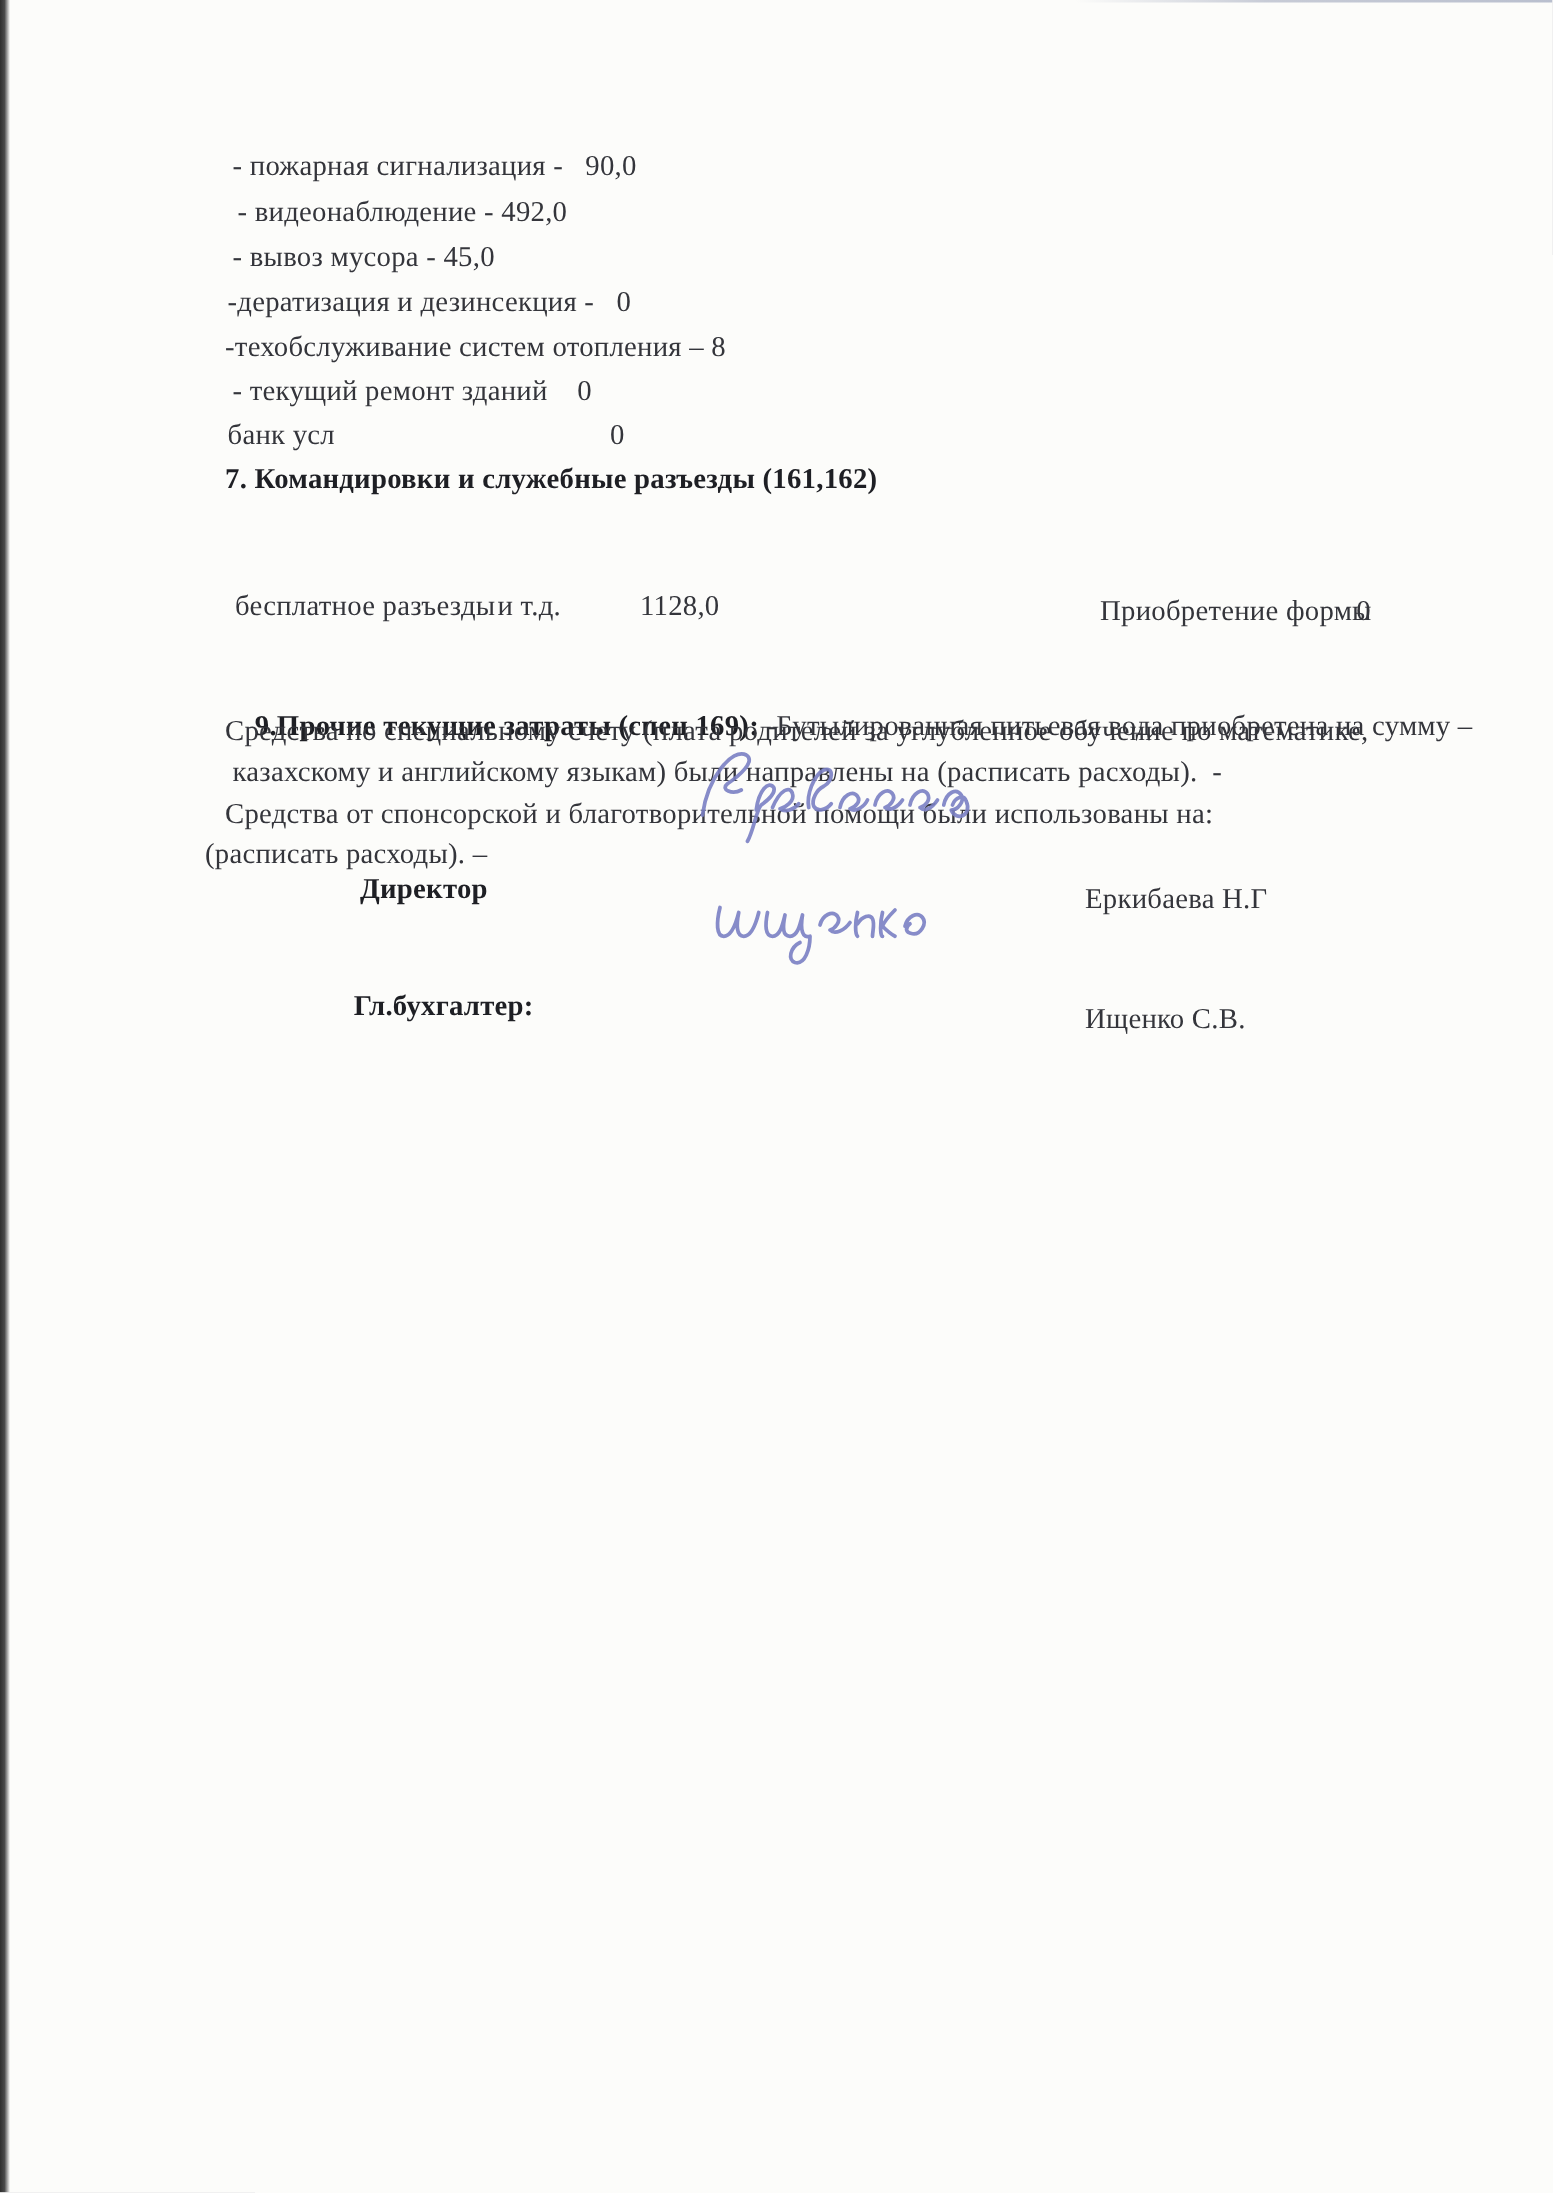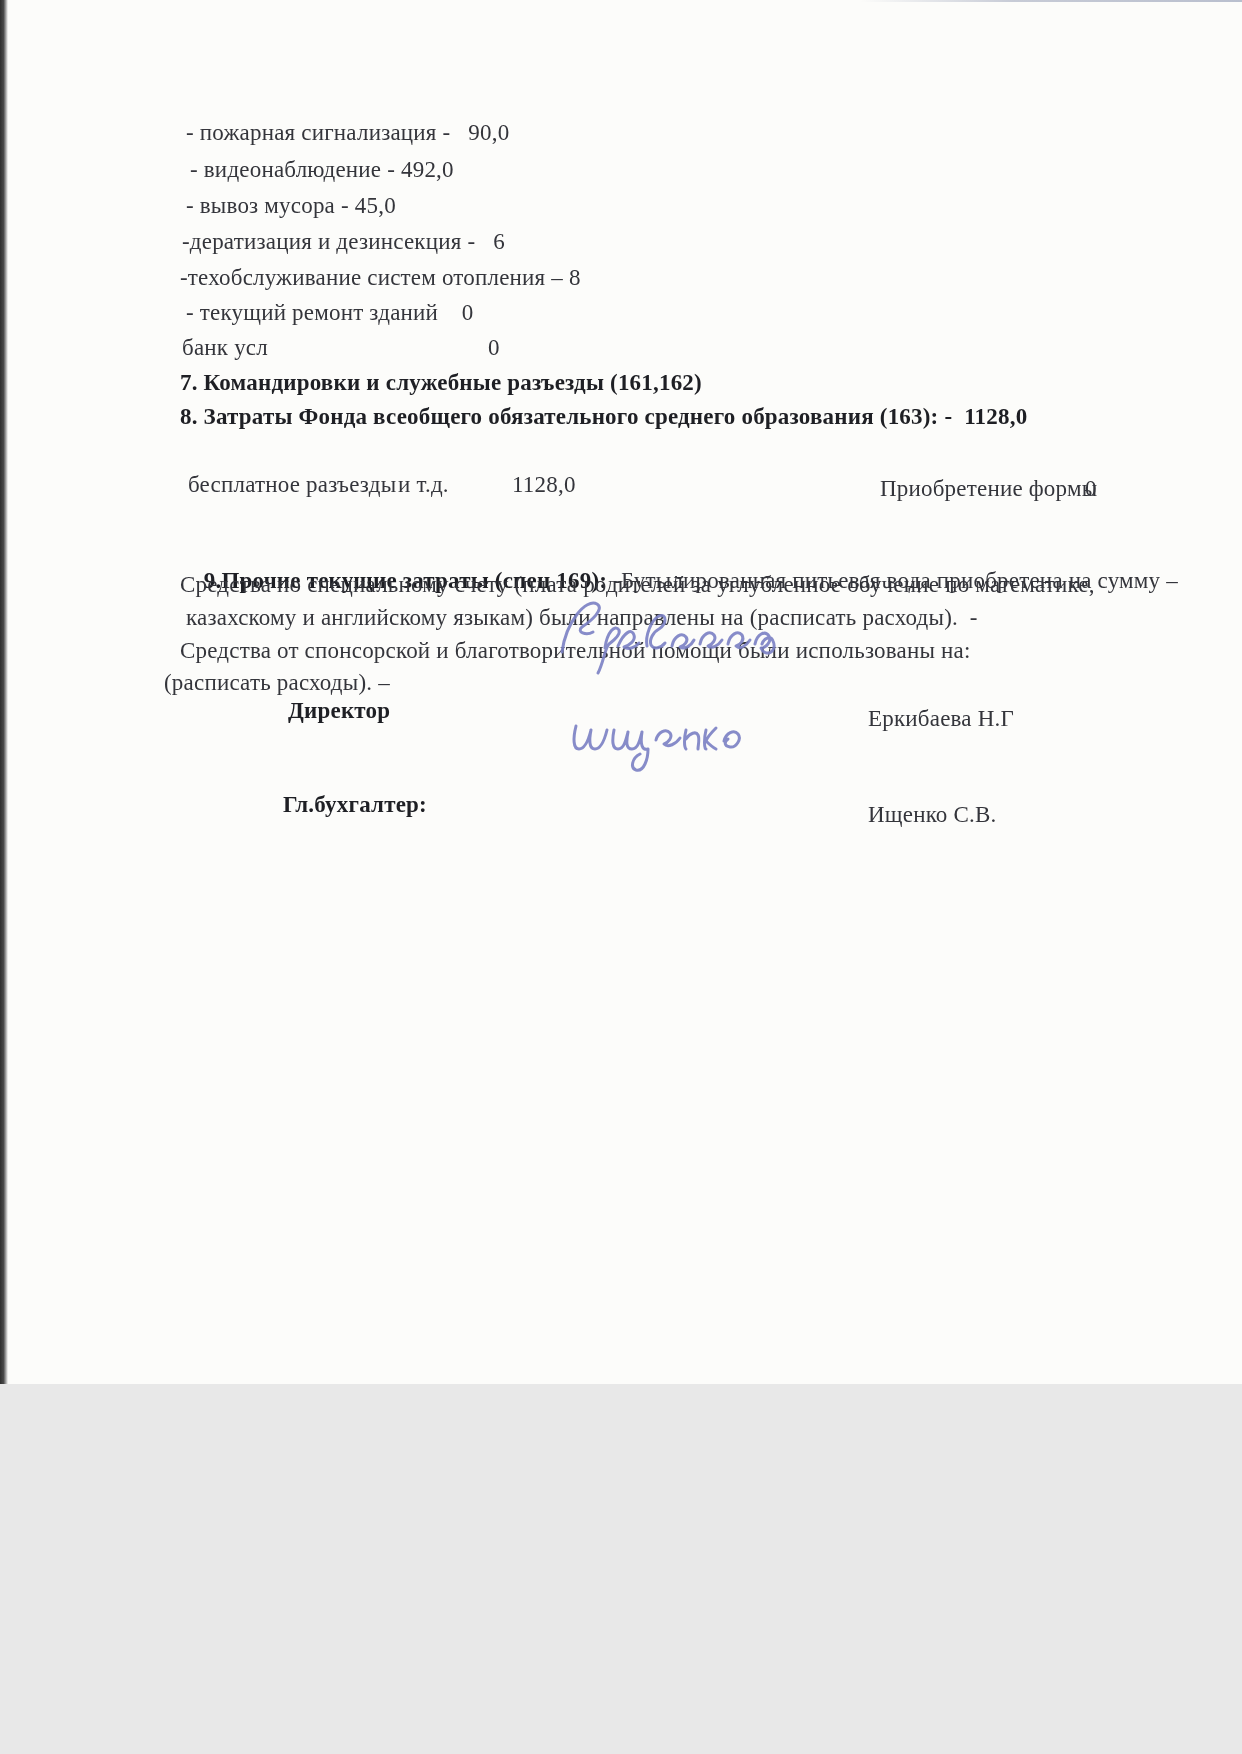--- a/index.html
+++ b/index.html
@@ -5,21 +5,21 @@
   :root{
     --ink:#34353b;
     --ink-bold:#1e1f24;
     --sig:#7a80c3;
     --page:#fcfcfa;
     --edge:#2e2e2e;
   }
   html,body{margin:0;padding:0;background:#e8e8e8;}
   .page{
     position:relative;
-    width:1242px;height:1384px;
+    width:1242px;height:1754px;
     background:var(--page);
     overflow:hidden;
     font-family:"Liberation Serif","DejaVu Serif",serif;
   }
   .scan-edge-left{
     position:absolute;left:0;top:0;bottom:0;width:8px;
     background:linear-gradient(to right,var(--edge) 0%,#4a4a4a 45%,#9a9a9a 70%,rgba(255,255,255,0) 100%);
   }
   .scan-edge-top{
     position:absolute;top:0;left:860px;right:0;height:2px;
@@ -41,30 +41,29 @@
 <body>
 
 <div class="page">
 
   <div class="scan-edge-left"></div>
   <div class="scan-edge-top"></div>
 
   <div class="ln" style="left:186px;top:118px">- пожарная сигнализация -   90,0</div>
   <div class="ln" style="left:190px;top:155px">- видеонаблюдение - 492,0</div>
   <div class="ln" style="left:186px;top:191px">- вывоз мусора - 45,0</div>
-  <div class="ln" style="left:182px;top:227px">-дератизация и дезинсекция -   6</div>
+  <div class="ln" style="left:182px;top:227px">-дератизация и дезинсекция -   0</div>
   <div class="ln" style="left:180px;top:263px">-техобслуживание систем отопления – 8</div>
   <div class="ln" style="left:186px;top:298px">- текущий ремонт зданий    0</div>
 
   <div class="ln" style="left:182px;top:333px">банк усл</div>
   <div class="ln" style="left:488px;top:333px">0</div>
 
   <div class="ln bold" style="left:180px;top:368px">7. Командировки и служебные разъезды (161,162)</div>
 
-  <div class="ln bold" style="left:180px;top:402px">8. Затраты Фонда всеобщего обязательного среднего образования (163): -  1128,0</div>
 
   <div class="ln" style="left:188px;top:470px">бесплатное разъезды</div>
   <div class="ln" style="left:398px;top:470px">и т.д.</div>
   <div class="ln" style="left:512px;top:470px">1128,0</div>
   <div class="ln" style="left:880px;top:474px">Приобретение формы</div>
   <div class="ln" style="left:1085px;top:474px">0</div>
 
 
   <div class="ln" style="left:180px;top:536px">
     <span class="bold">9.Прочие текущие затраты (спец 169):</span><span> -Бутылированная питьевая вода приобретена на сумму –</span>

